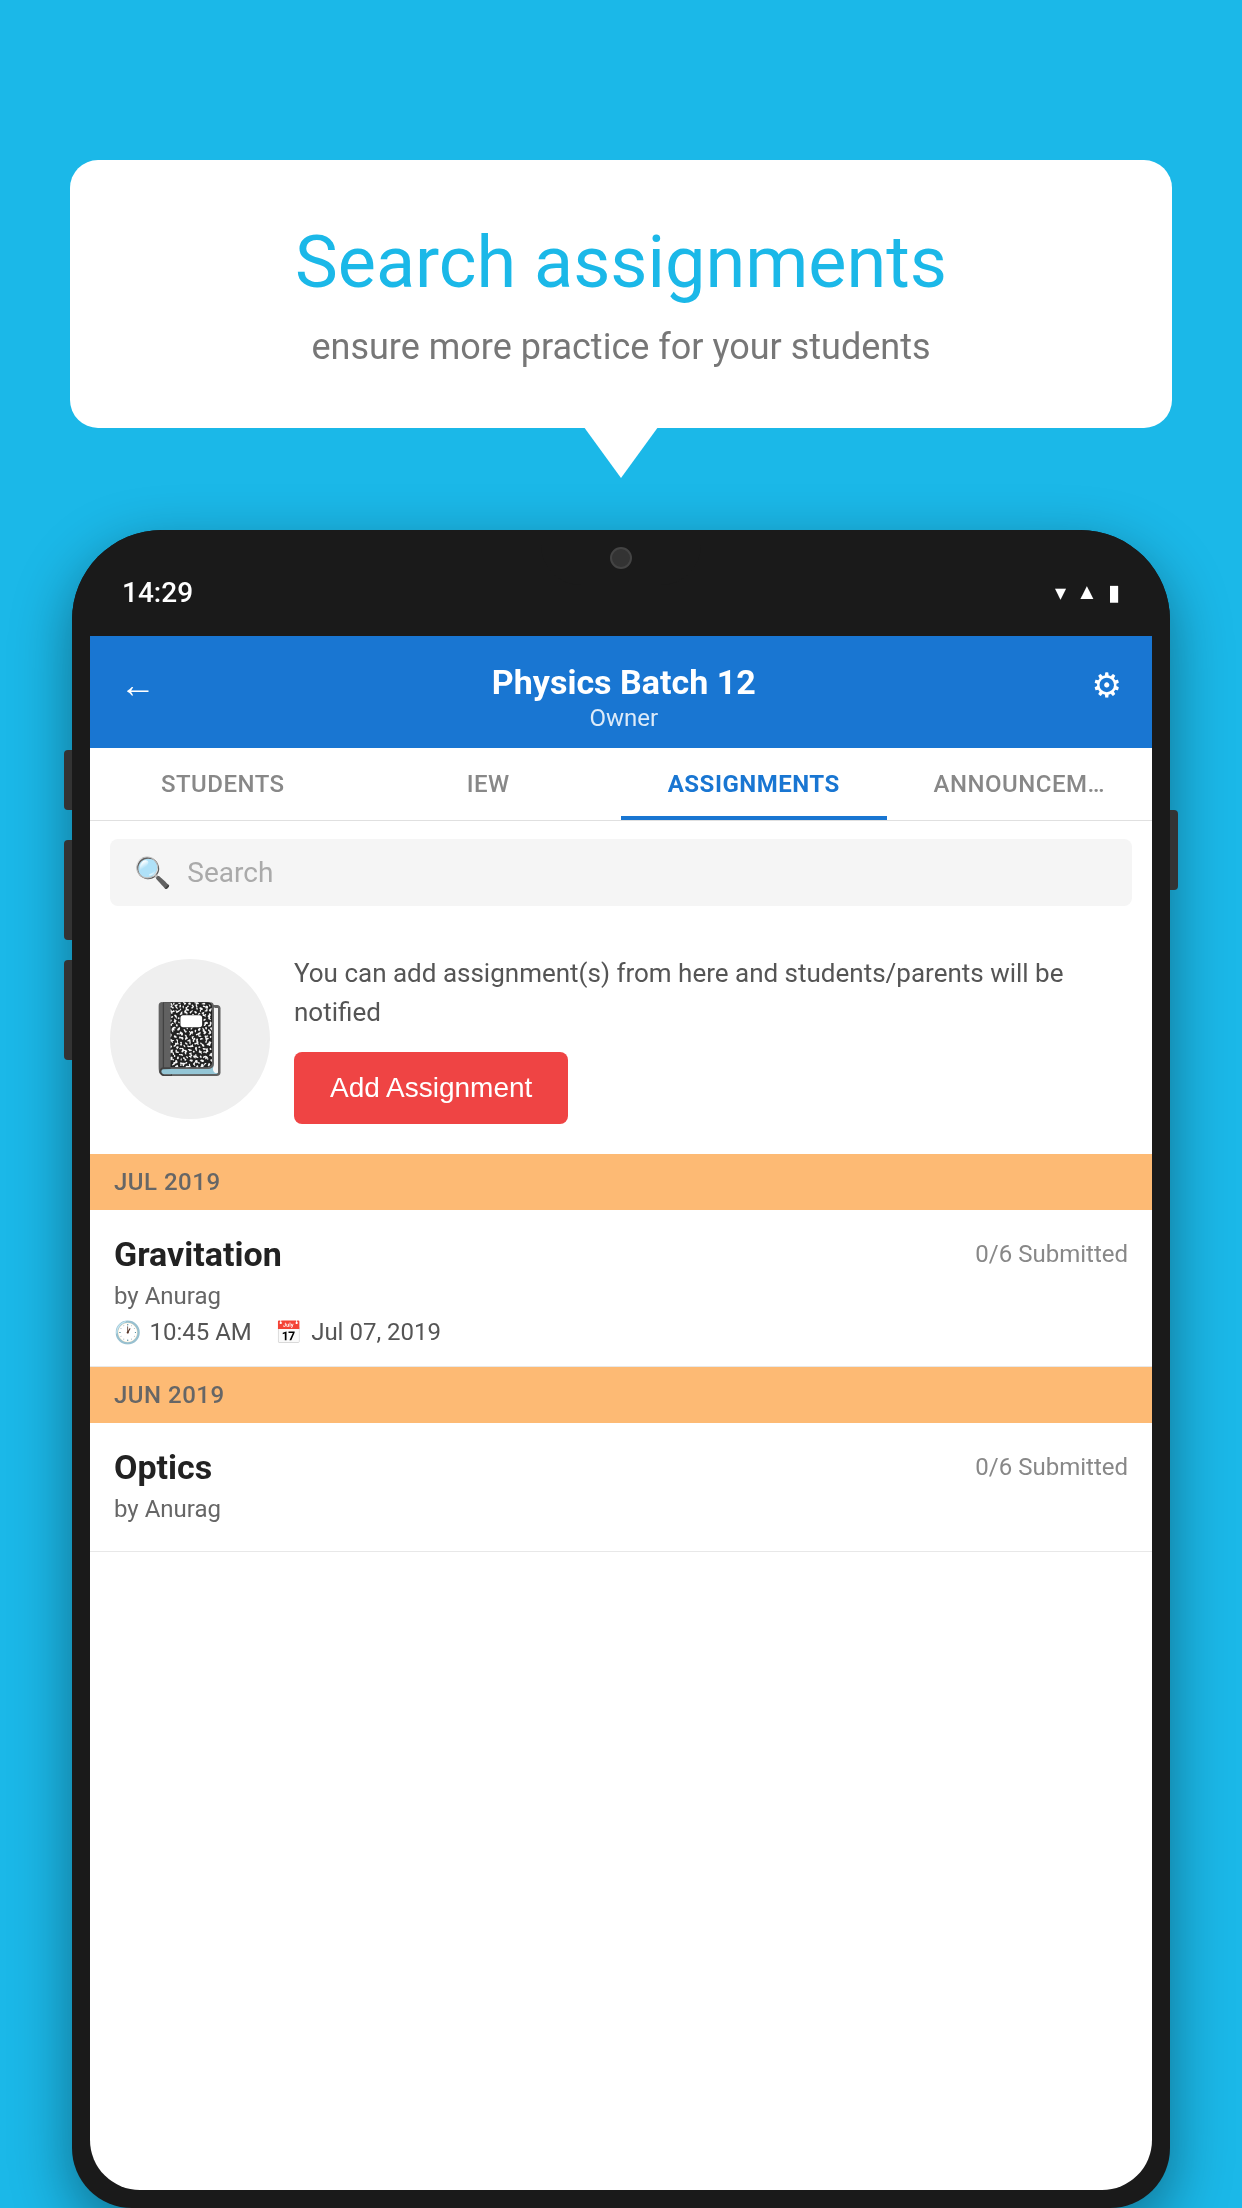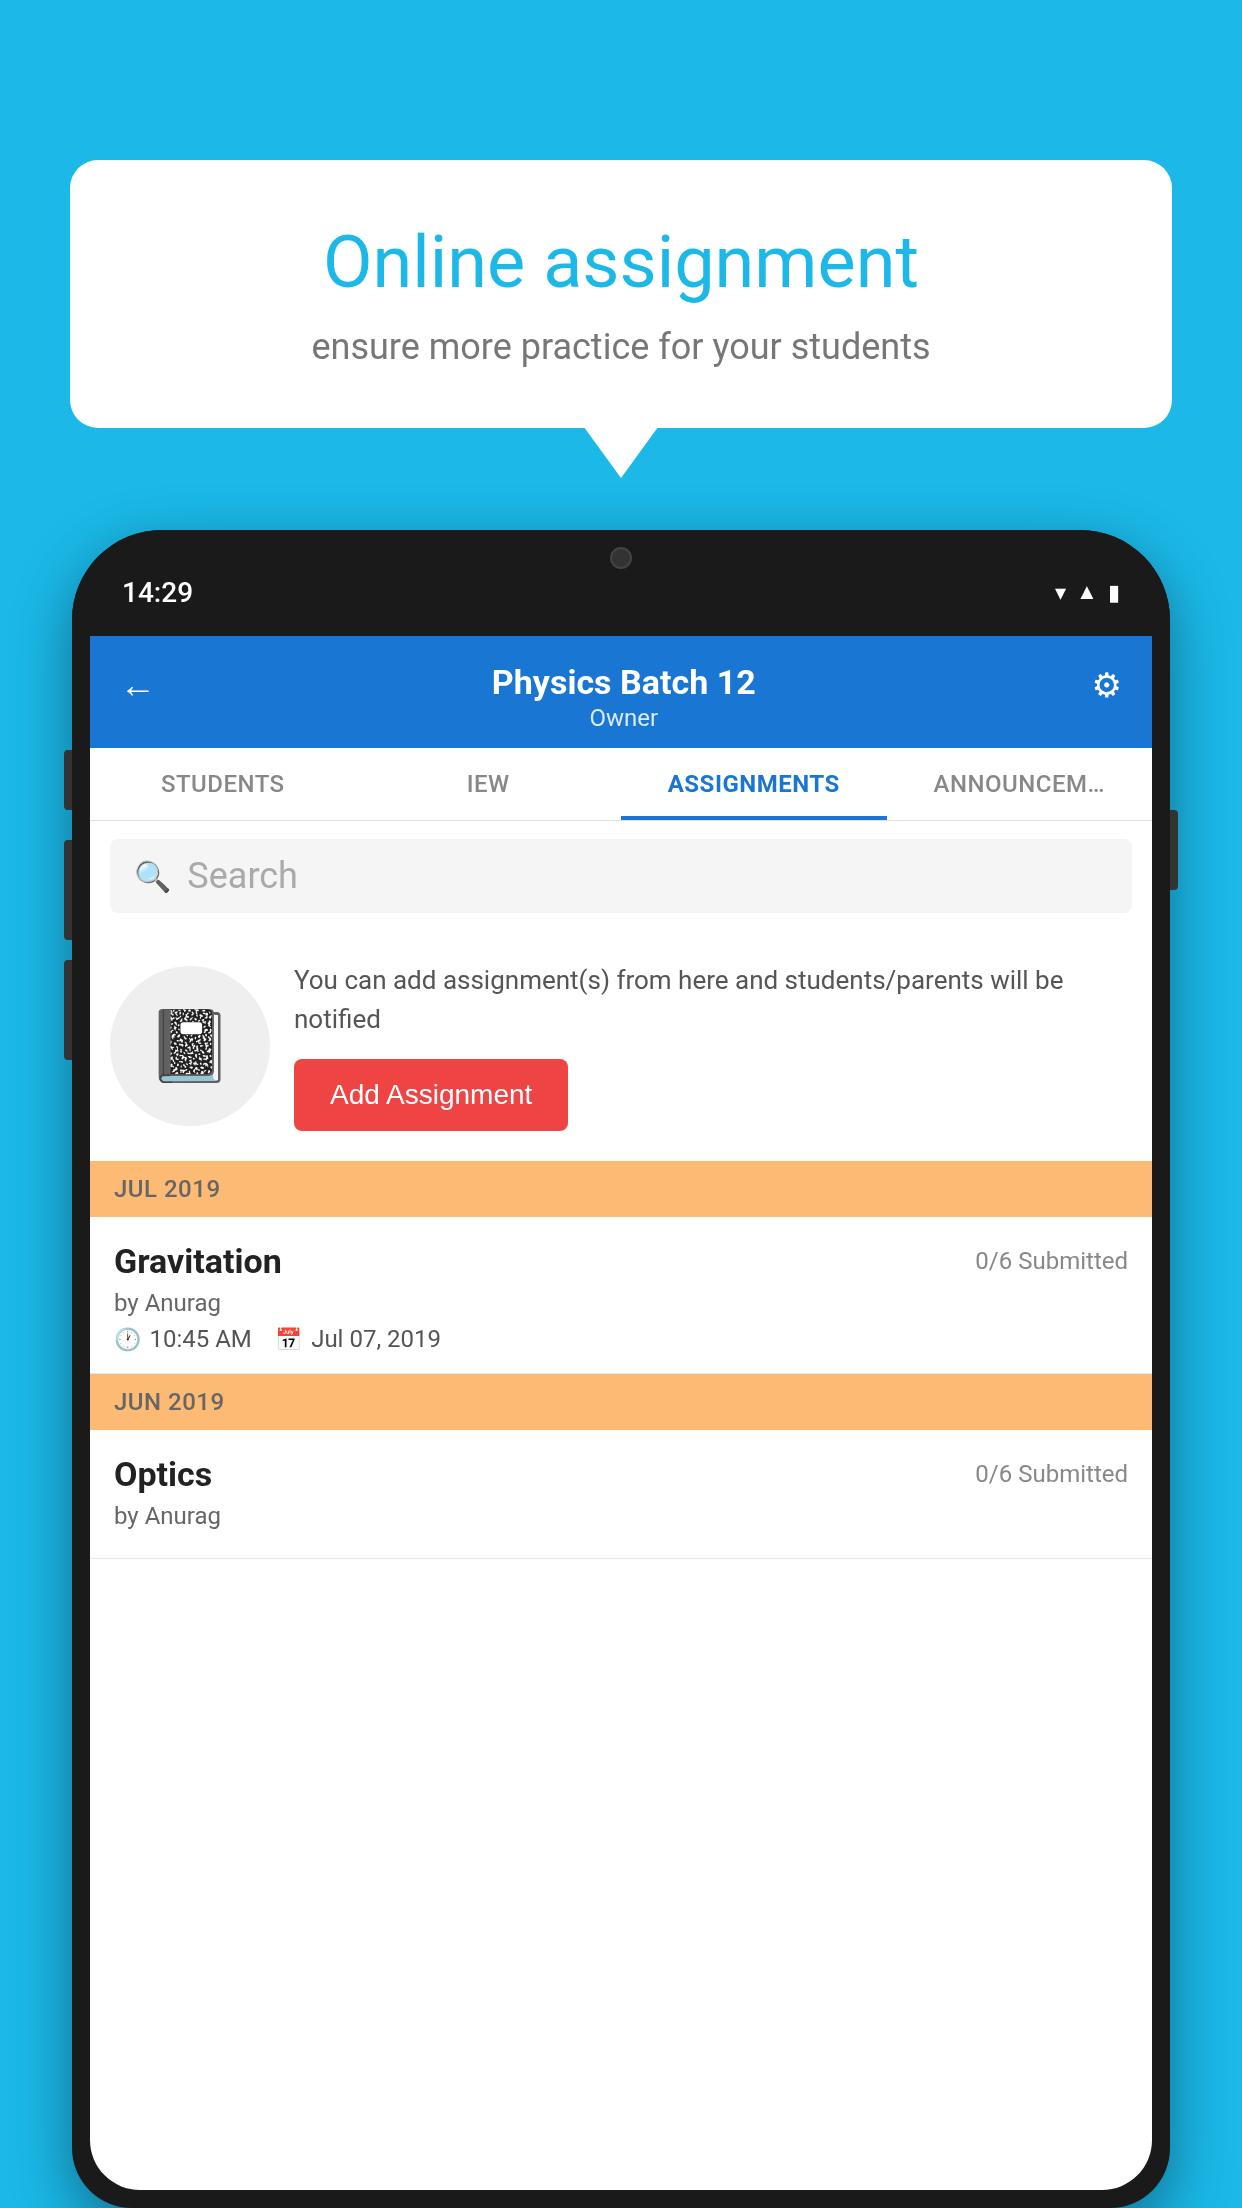--- a/index.html
+++ b/index.html
@@ -223,21 +223,21 @@
       gap: 16px;
     }
 
     .search-icon {
       color: #aaa;
       font-size: 30px;
     }
 
     .search-text {
       color: #aaa;
-      font-size: 36px;
+      font-size: 28px;
     }
 
     
     .promo-section {
       display: flex;
       align-items: center;
       padding: 30px 20px;
       background: white;
       gap: 24px;
     }
@@ -378,21 +378,21 @@
       height: 100px;
       background: #333;
       border-radius: 4px 0 0 4px;
     }
   </style>
 </head>
 <body>
 
 <div class="speech-bubble-container">
   <div class="speech-bubble">
-    <div class="bubble-title">Online assignment</div>
+    <div class="bubble-title">Search assignments</div>
     <div class="bubble-subtitle">ensure more practice for your students</div>
   </div>
 </div>
 
 <div class="phone-frame">
 
   <div class="phone-side-btn-right"></div>
   <div class="phone-side-btn-left1"></div>
   <div class="phone-side-btn-left2"></div>
   <div class="phone-side-btn-left3"></div>

